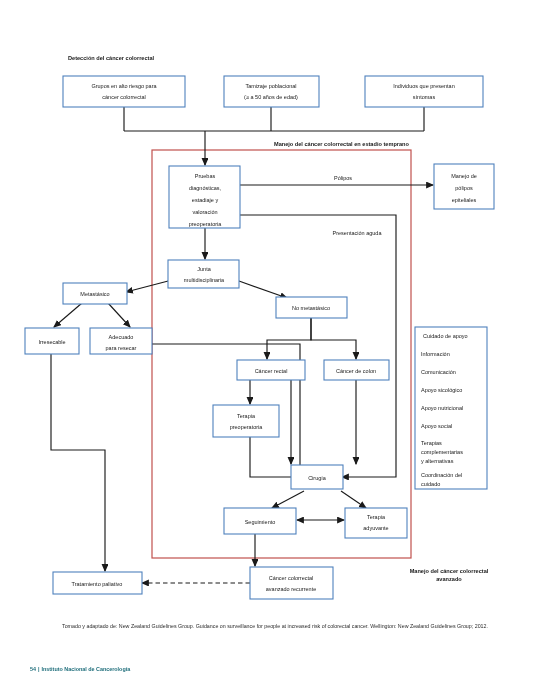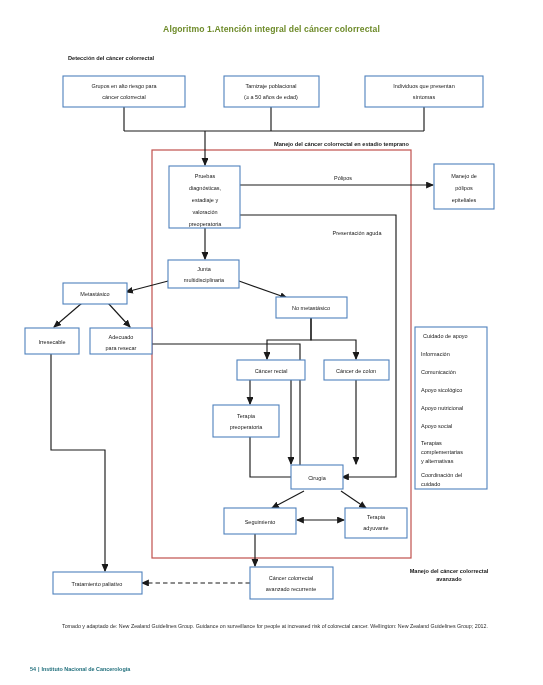--- a/index.html
+++ b/index.html
@@ -38,21 +38,20 @@
   text.et{font-family:"Liberation Sans",sans-serif;font-size:5.5px;fill:#1a1a1a;text-anchor:middle;}
   text.st{font-family:"Liberation Sans",sans-serif;font-size:5.5px;fill:#1a1a1a;text-anchor:start;}
   path.conn,line.conn{stroke:#1a1a1a;stroke-width:1.15;fill:none;}
   path.dash{stroke:#1a1a1a;stroke-width:1.15;fill:none;stroke-dasharray:4.5 3;}
 </style>
 </head>
 <body>
 
 <div id="doc">
 
-  <div class="title">Algoritmo 1.Atención integral del cáncer colorrectal</div>
 
   <div class="sectlabel" id="lbl-deteccion">Detección del cáncer colorrectal</div>
   <div class="sectlabel" id="lbl-temprano">Manejo del cáncer colorrectal en estadio temprano</div>
   <div class="sectlabel" id="lbl-avanzado">
     <span>Manejo del cáncer colorrectal</span><br>
     <span>avanzado</span>
   </div>
 
   <svg width="543" height="685">
     <defs>

